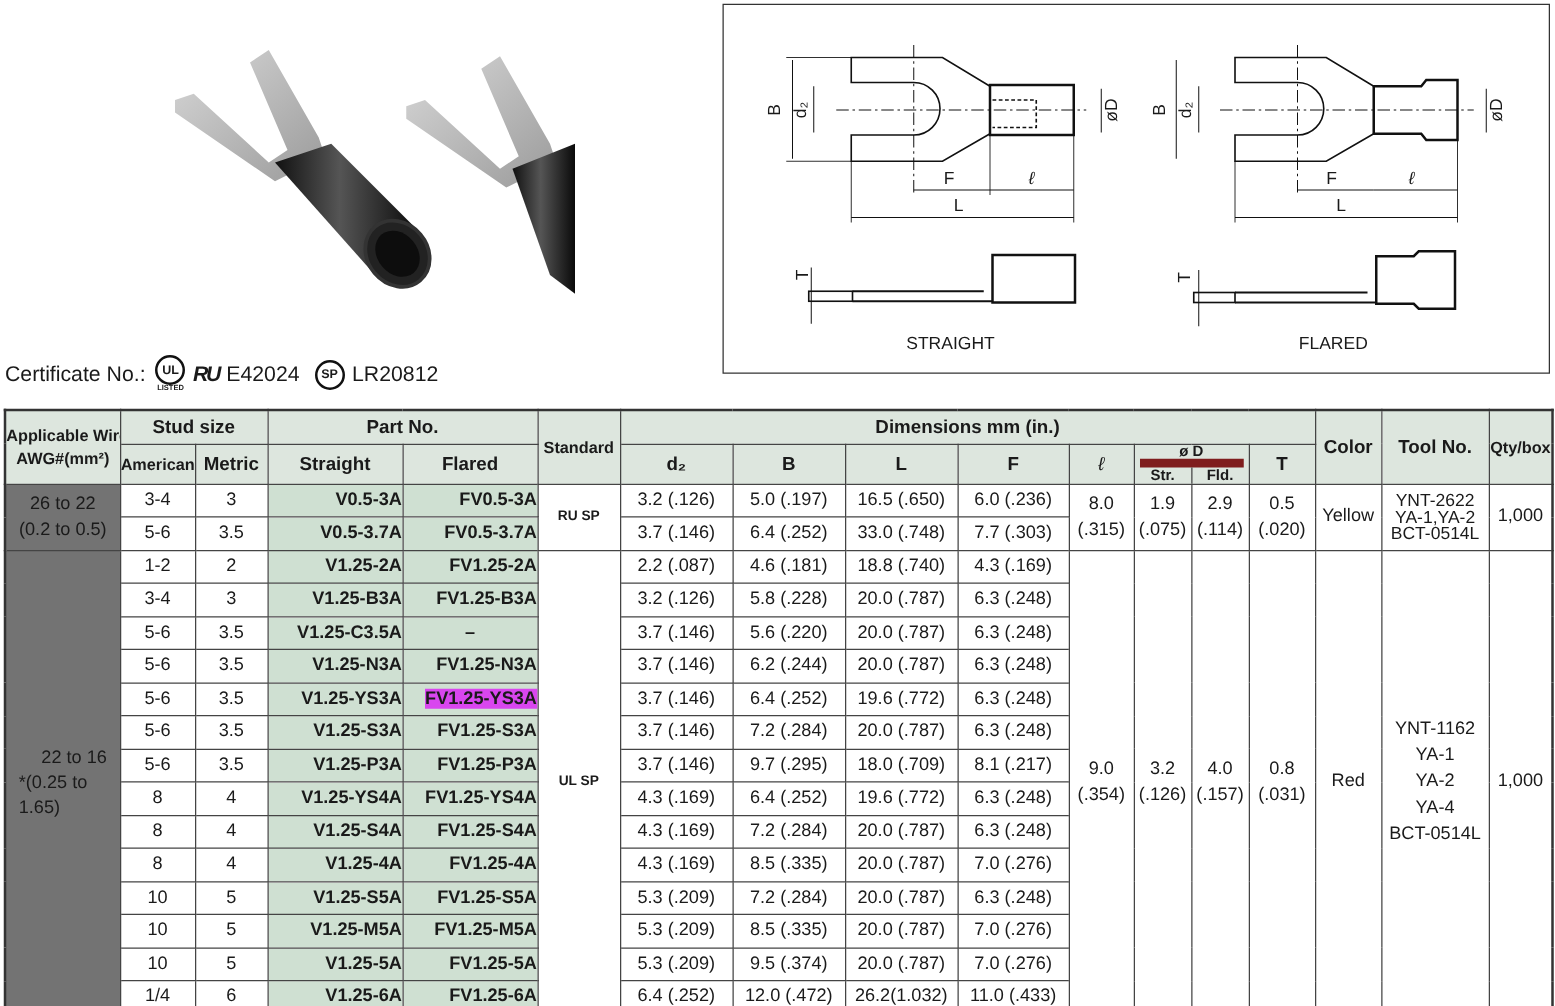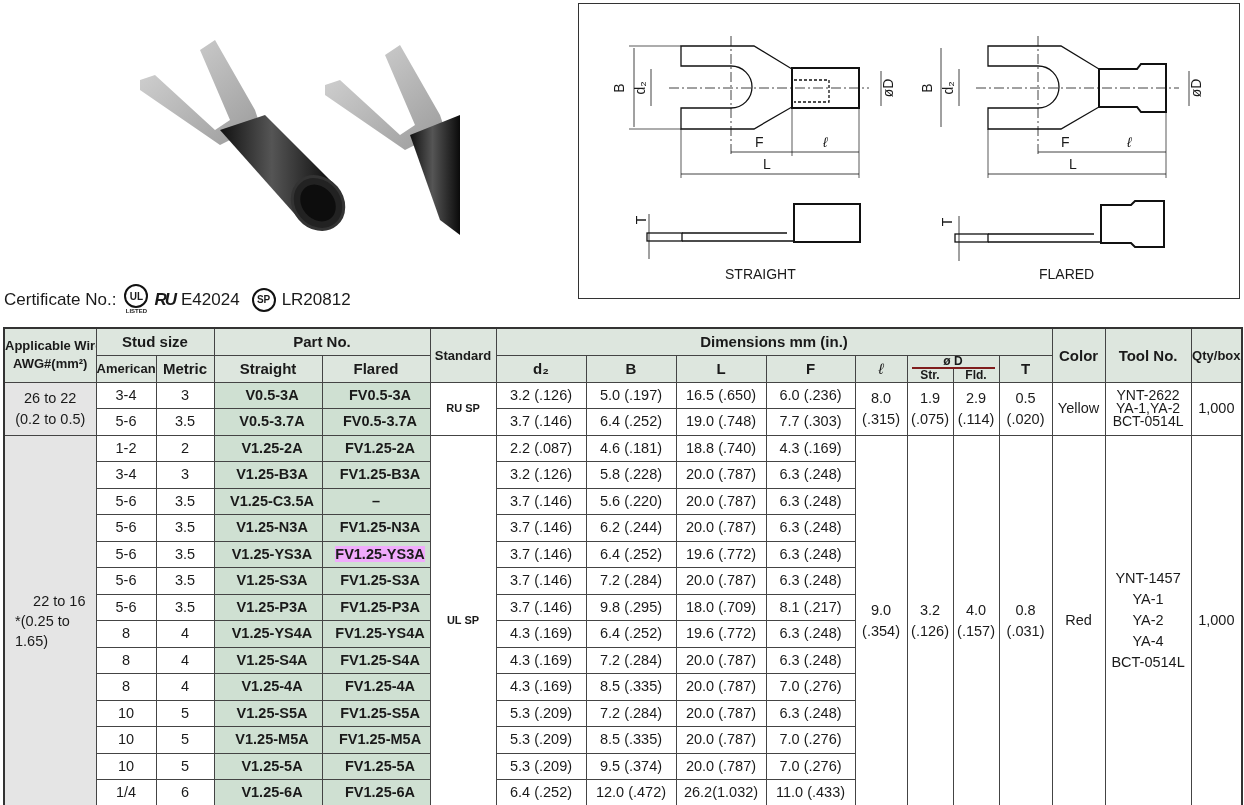--- a/index.html
+++ b/index.html
@@ -10,23 +10,23 @@
   .circ{display:inline-flex;align-items:center;justify-content:center;width:20px;height:20px;border:2px solid #111;border-radius:50%;font-weight:bold;font-size:10px;}
   .listed{font-size:6px;font-weight:bold;line-height:7px;}
   .ru{font-weight:900;font-size:17px;font-style:italic;letter-spacing:-2px;}
   .diagram{position:absolute;left:578px;top:3px;width:662px;height:296px;border:1px solid #333;box-sizing:border-box;}
   .diagram svg{position:absolute;left:0;top:0;}
   .dlabel{position:absolute;font-size:14px;}
   table{position:absolute;left:3px;top:327px;border-collapse:collapse;table-layout:fixed;width:1238px;}
   td,th{border:1px solid #444;padding:0;text-align:center;font-size:14.5px;height:25.5px;line-height:15px;overflow:hidden;white-space:nowrap;}
   th{background:#dde6de;font-weight:bold;font-size:15px;}
   .hdr-sm{font-size:13px;}
-  .wire{background:#e5e5e5;}
-  .pn{background:#cfe0d2;font-weight:bold;text-align:center;padding-left:8px;}
-  .hl{background:#f0abfc;}
+  .wire{background:#737373;}
+  .pn{background:#cfe0d2;font-weight:bold;text-align:right;padding-left:8px;}
+  .hl{background:#d946ef;}
   .multi{white-space:normal;line-height:21px;}
   .tool{font-size:14px;line-height:13px;white-space:normal;}
   .stdicons{font-size:11px;font-weight:bold;}
   .outer{border:2px solid #333;}
 </style>
 </head>
 <body>
 
 <svg class="photo" width="340" height="250" viewBox="0 0 340 250">
   <defs>
@@ -167,21 +167,21 @@
       <th class="hdr-sm">American</th>
       <th>Metric</th>
       <th>Straight</th>
       <th>Flared</th>
       <th>d₂</th>
       <th>B</th>
       <th>L</th>
       <th>F</th>
       <th style="font-style:italic;font-weight:normal">ℓ</th>
       <th colspan="2" style="padding:0;height:25px">
-        <div style="font-size:12px;line-height:11px;border-bottom:2px solid #7f1d1d;margin:0 4px">ø D</div>
+        <div style="font-size:12px;line-height:11px;border-bottom:7px solid #7f1d1d;margin:0 4px">ø D</div>
         <div style="display:flex;font-size:12px;line-height:13px">
             <span style="flex:1;border-right:1px solid #444">Str.</span>
             <span style="flex:1">Fld.</span>
           </div>
       </th>
       <th>T</th>
     </tr>
   </thead>
   <tbody id="tbody">
 
@@ -204,21 +204,21 @@
       <td rowspan="2" class="tool"><span>YNT-2622</span><br><span>YA-1,YA-2</span><br><span>BCT-0514L</span></td>
       <td rowspan="2">1,000</td>
     </tr>
     <tr>
       <td>5-6</td>
       <td>3.5</td>
       <td class="pn">V0.5-3.7A</td>
       <td class="pn">FV0.5-3.7A</td>
       <td>3.7  (.146)</td>
       <td>6.4  (.252)</td>
-      <td>19.0  (.748)</td>
+      <td>33.0  (.748)</td>
       <td>7.7  (.303)</td>
     </tr>
   <tr>
         <td rowspan="14" class="wire" style="line-height:20px;text-align:left;padding-left:10px">
           <div style="text-align:right;padding-right:10px">22 to 16</div>
           <div>*(0.25 to</div>
           <div style="padding-right:12px">1.65)</div>
         </td>
         <td>1-2</td>
         <td>2</td>
@@ -227,21 +227,21 @@
         <td rowspan="14" class="stdicons">UL SP</td>
         <td>2.2  (.087)</td>
         <td>4.6  (.181)</td>
         <td>18.8  (.740)</td>
         <td>4.3  (.169)</td>
         <td rowspan="14" class="multi"><span>9.0</span><br><span>(.354)</span></td>
         <td rowspan="14" class="multi"><span>3.2</span><br><span>(.126)</span></td>
         <td rowspan="14" class="multi"><span>4.0</span><br><span>(.157)</span></td>
         <td rowspan="14" class="multi"><span>0.8</span><br><span>(.031)</span></td>
         <td rowspan="14">Red</td>
-        <td rowspan="14" class="multi"><span>YNT-1457</span><br><span>YA-1</span><br><span>YA-2</span><br><span>YA-4</span><br><span>BCT-0514L</span></td>
+        <td rowspan="14" class="multi"><span>YNT-1162</span><br><span>YA-1</span><br><span>YA-2</span><br><span>YA-4</span><br><span>BCT-0514L</span></td>
         <td rowspan="14">1,000</td>
       </tr>
       <tr>
         <td>3-4</td>
         <td>3</td>
         <td class="pn">V1.25-B3A</td>
         <td class="pn"><span>FV1.25-B3A</span></td>
         <td>3.2  (.126)</td>
         <td>5.8  (.228)</td>
         <td>20.0  (.787)</td>
@@ -286,21 +286,21 @@
         <td>7.2  (.284)</td>
         <td>20.0  (.787)</td>
         <td>6.3  (.248)</td>
       </tr>
       <tr>
         <td>5-6</td>
         <td>3.5</td>
         <td class="pn">V1.25-P3A</td>
         <td class="pn"><span>FV1.25-P3A</span></td>
         <td>3.7  (.146)</td>
-        <td>9.8  (.295)</td>
+        <td>9.7  (.295)</td>
         <td>18.0  (.709)</td>
         <td>8.1  (.217)</td>
       </tr>
       <tr>
         <td>8</td>
         <td>4</td>
         <td class="pn">V1.25-YS4A</td>
         <td class="pn"><span>FV1.25-YS4A</span></td>
         <td>4.3  (.169)</td>
         <td>6.4  (.252)</td>

